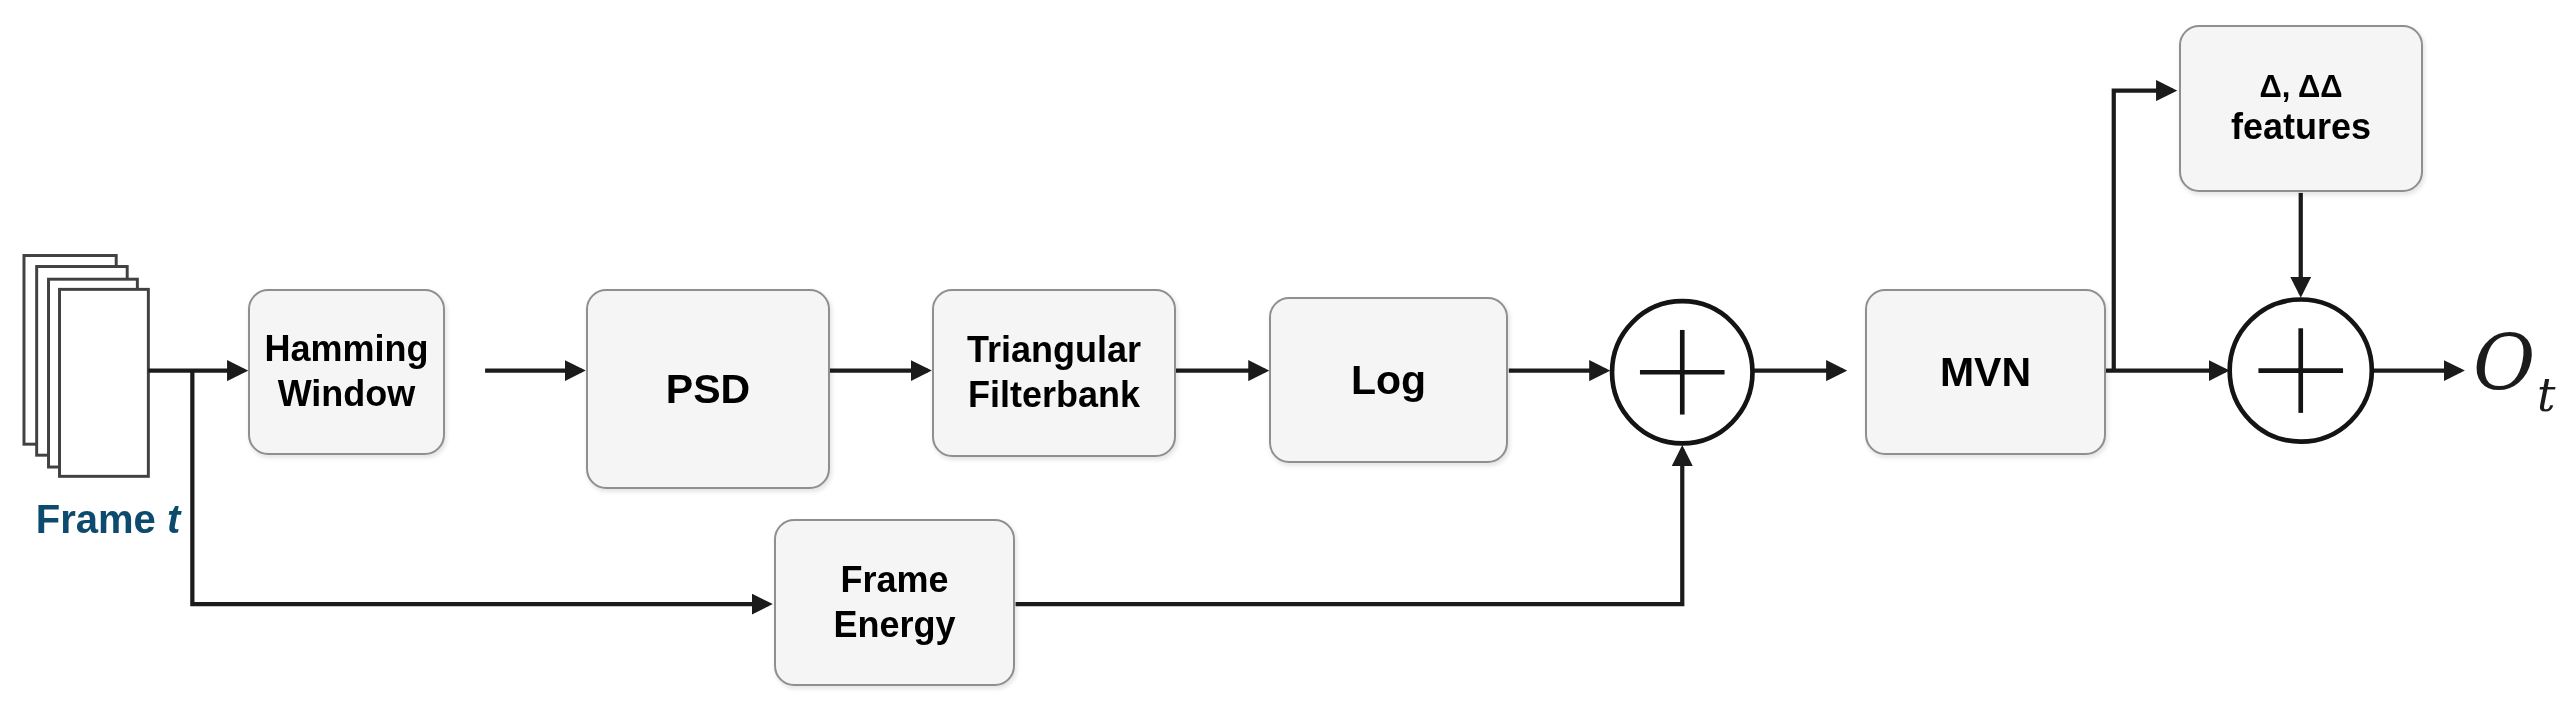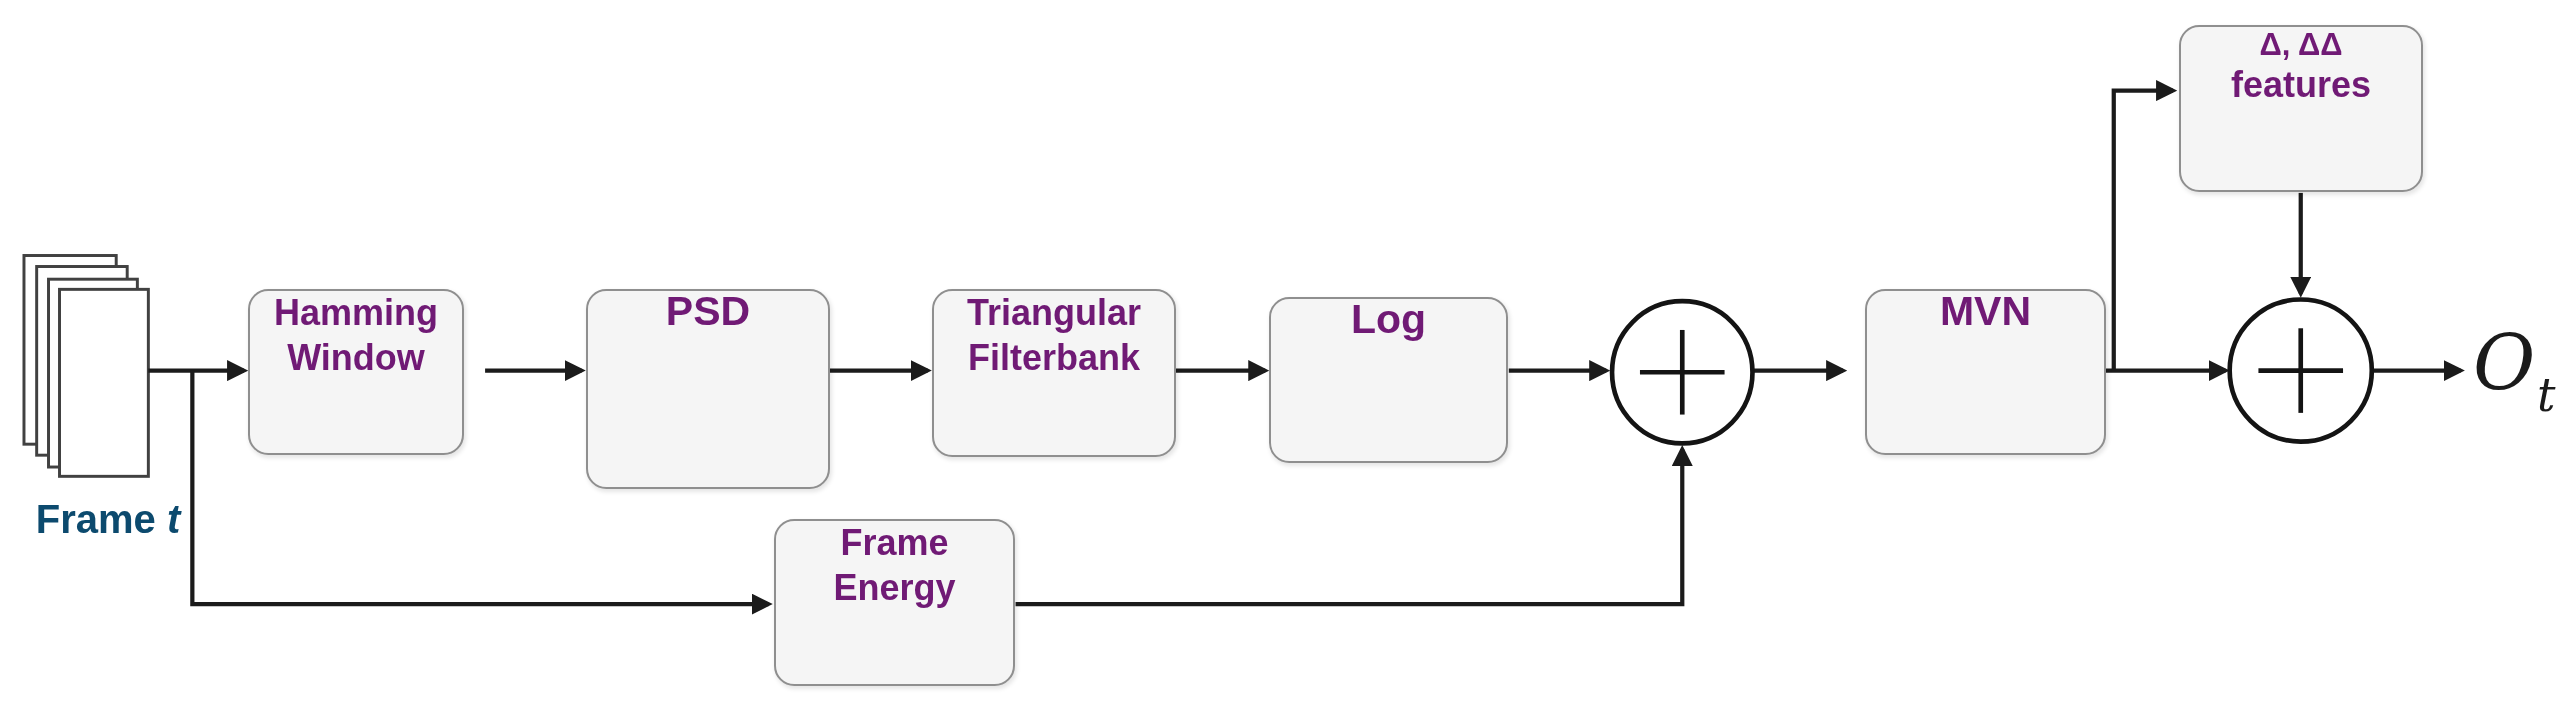--- a/index.html
+++ b/index.html
@@ -3,22 +3,22 @@
 <meta charset="utf-8">
 <style>
   html,body{margin:0;padding:0;background:#ffffff;}
   .canvas{
     position:relative;width:2576px;height:709px;background:#ffffff;
     font-family:"Liberation Sans",sans-serif;overflow:hidden;
   }
   .layer{position:absolute;left:0;top:0;width:2576px;height:709px;}
   .box{
     position:absolute;background:#f5f5f5;border:2.5px solid #8f8f8f;border-radius:20.3px;
-    display:flex;flex-direction:column;align-items:center;justify-content:flex-start;
-    text-align:center;font-weight:bold;color:#701a75;
+    display:flex;flex-direction:column;align-items:center;justify-content:center;
+    text-align:center;font-weight:bold;color:#000000;
     box-shadow:1.7px 2.5px 4.2px rgba(0,0,0,0.10);box-sizing:border-box;
   }
   .box .lbl{white-space:pre-line;}
   .fs-two{font-size:36px;line-height:1.24;}
   .fs-one{font-size:41px;line-height:1;}
   .delta-l1{font-size:31px;line-height:1.15;}
   .delta-l2{font-size:36px;line-height:1.2;}
   .frame-label{
     position:absolute;left:19px;top:496px;width:178px;height:47px;
     font-weight:bold;font-size:40px;color:#0c4a6e;text-align:center;line-height:47px;
@@ -72,21 +72,21 @@
       <line x1="1988" y1="390" x2="1988" y2="490"></line>
     </g>
 
     <g stroke="#141414" stroke-width="5.5" fill="#ffffff">
       <ellipse cx="2719" cy="438" rx="84" ry="84"></ellipse>
       <line x1="2669" y1="438" x2="2769" y2="438"></line>
       <line x1="2719" y1="388" x2="2719" y2="488"></line>
     </g>
   </svg>
 
-  <div class="box fs-two" style="left:248px;top:289px;width:216px;height:166px;">
+  <div class="box fs-two" style="left:248px;top:289px;width:197px;height:166px;">
     <span class="lbl">Hamming
 Window</span>
   </div>
 
   <div class="box fs-one" style="left:586px;top:289px;width:244px;height:200px;">
     <span class="lbl">PSD</span>
   </div>
 
   <div class="box fs-two" style="left:932px;top:289px;width:244px;height:168px;">
     <span class="lbl">Triangular

